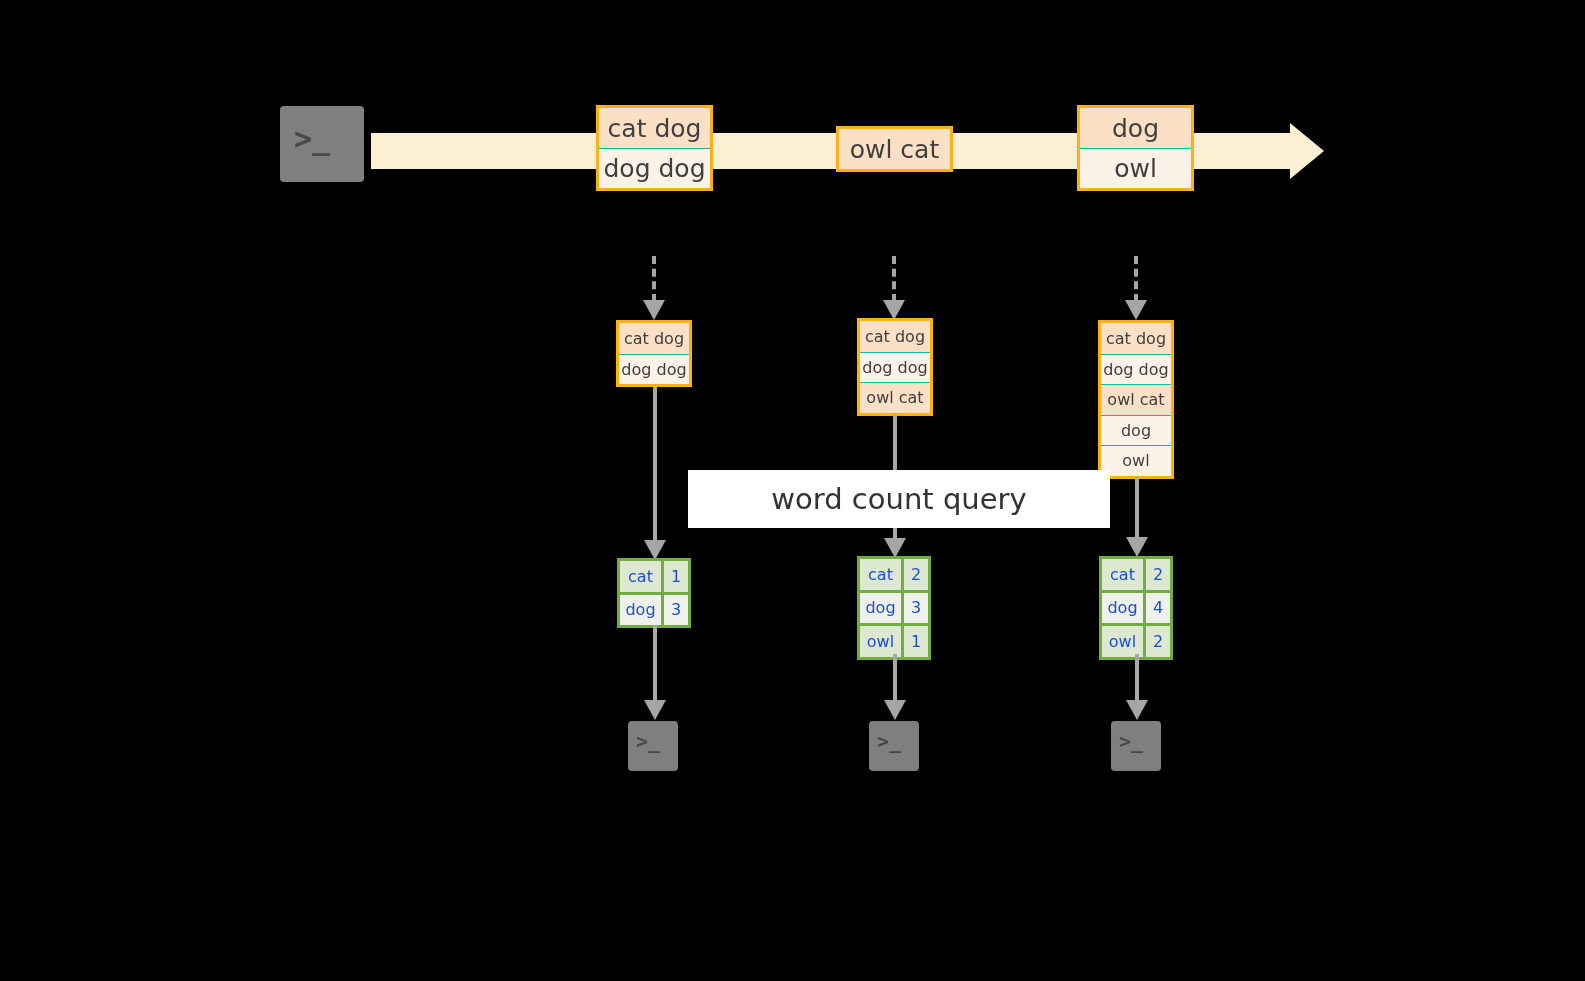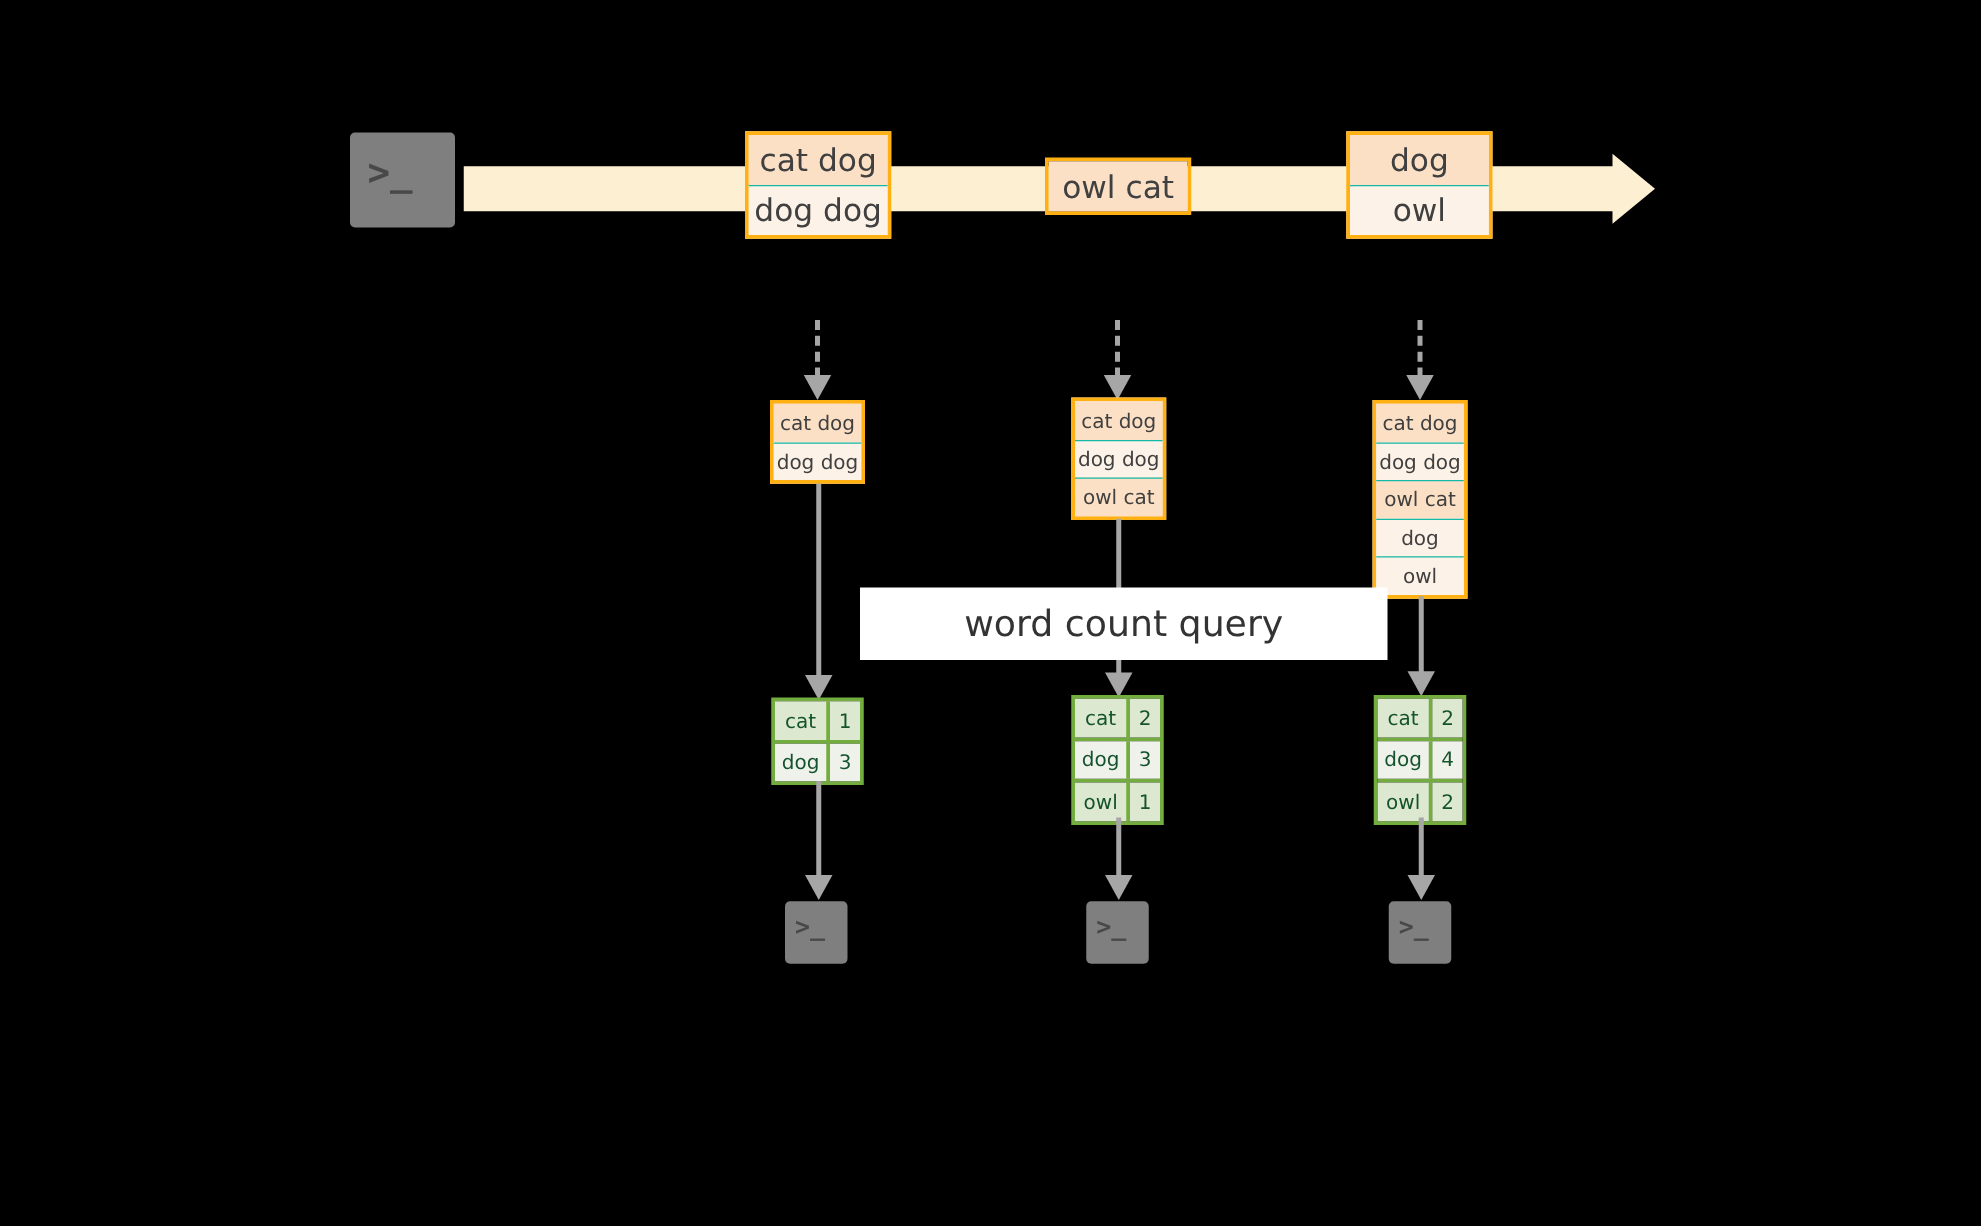--- a/index.html
+++ b/index.html
@@ -95,21 +95,21 @@
     height: 30.5px;
     border-top: 3px solid #74ad3f;
   }
   .gbox .grow:first-child { border-top: none; }
   .gbox .gcell {
     box-sizing: border-box;
     display: flex;
     align-items: center;
     justify-content: center;
     font-size: 16px;
-    color: #14532d;
+    color: #1d4ed8;
     white-space: nowrap;
   }
   .gbox .gcell.word { border-right: 3px solid #74ad3f; }
   .gbox .grow.shade .gcell { background: #dde8d0; }
   .gbox .grow.plain .gcell { background: #eff2ea; }
 
   
   .varrow { position: absolute; }
   .varrow .shaft {
     position: absolute;

